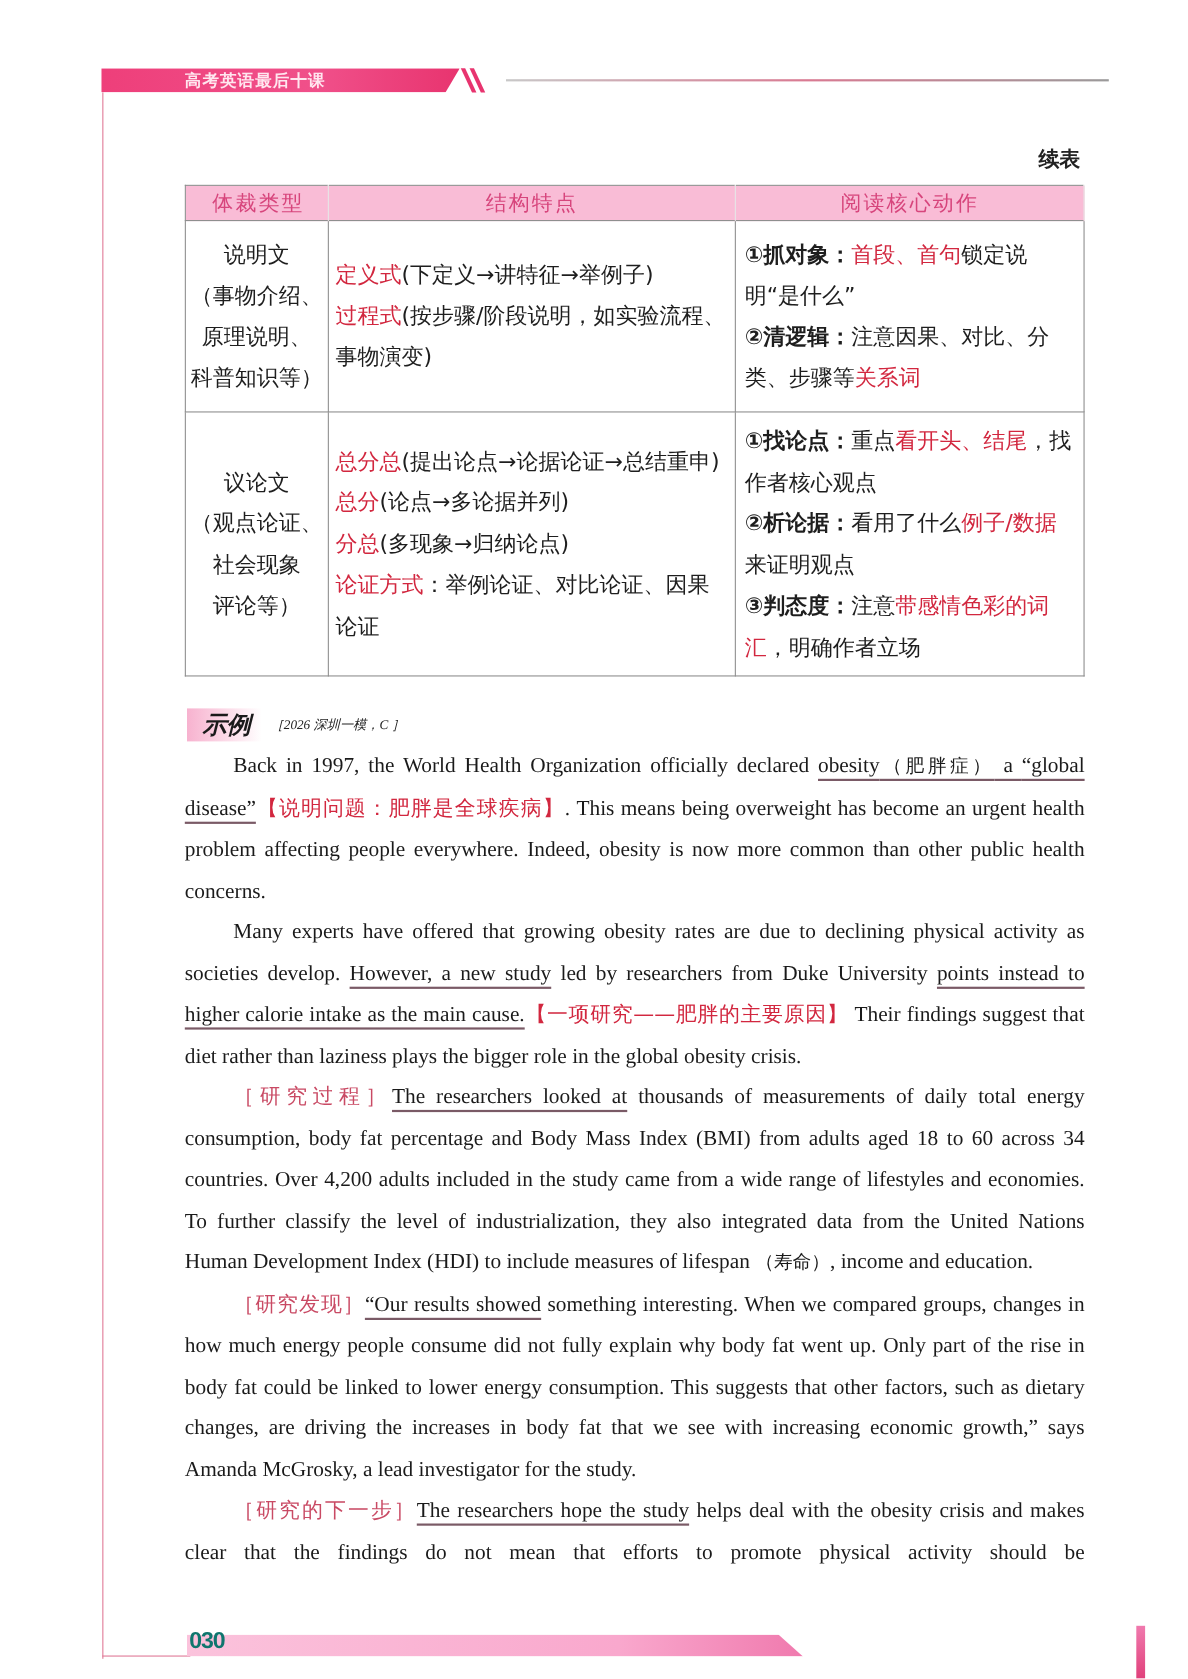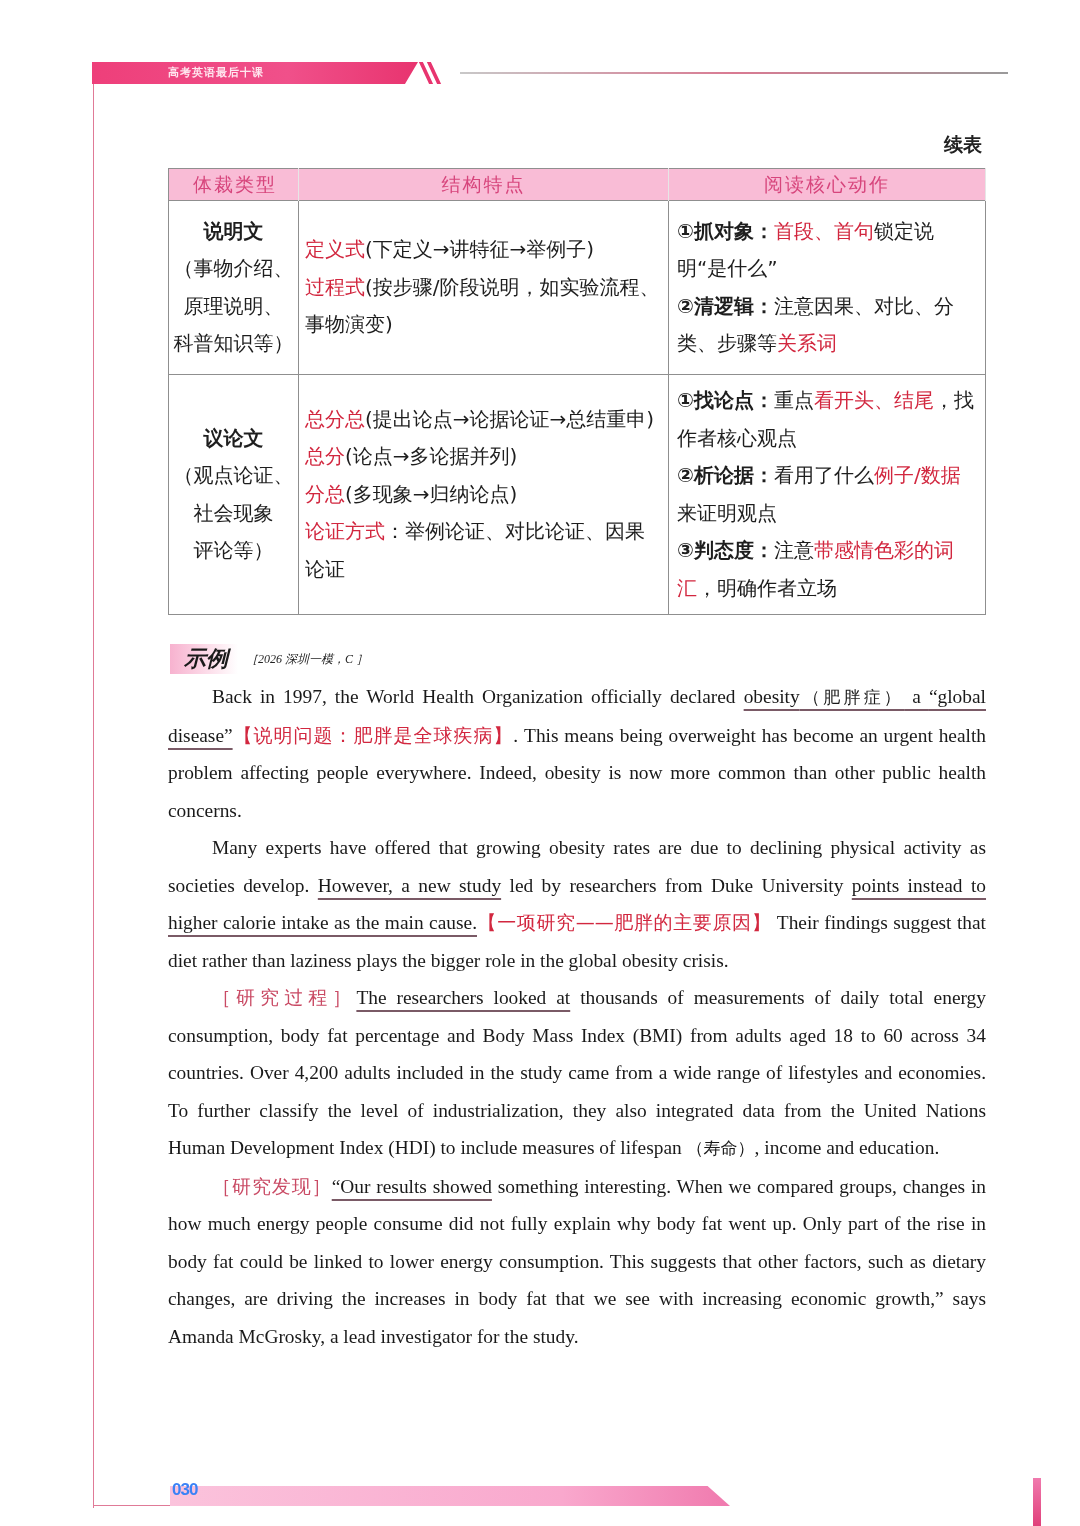--- a/index.html
+++ b/index.html
@@ -7,21 +7,21 @@
     body { position: relative; font-family: "Liberation Serif", "DejaVu Serif", serif; color: #1a1a1a; }
 
     
     .hdr-band {
       position: absolute; left: 92px; top: 62px; width: 326px; height: 22px;
       background: linear-gradient(90deg, #ee3f7a 0%, #f0508a 60%, #e8346f 100%);
       clip-path: polygon(0 0, 100% 0, 96% 100%, 0 100%);
     }
     .hdr-title {
       position: absolute; left: 168px; top: 62px; height: 22px; line-height: 22px;
-      color: #ffe6ef; font-family: "DejaVu Sans", sans-serif; font-size: 11px; font-weight: bold;
+      color: #ffe6ef; font-family: "DejaVu Sans", sans-serif; font-size: 15px; font-weight: bold;
       letter-spacing: 1px;
       text-align: right;
     }
     .hdr-slash { position: absolute; top: 62px; width: 4px; height: 22px; background: #e8346f; transform: skewX(25deg); }
     .hdr-line { position: absolute; left: 460px; top: 72px; width: 548px; height: 2px; background: linear-gradient(90deg, #c8c8c8, #d97a92 50%, #9a9a9a); }
     .left-rule { position: absolute; left: 93px; top: 84px; width: 1px; height: 1424px; background: #e07a97; }
 
     .cont-label {
       position: absolute; right: 98px; top: 132px; font-family: "DejaVu Sans", sans-serif;
       font-weight: bold; font-size: 19px; color: #222;
@@ -35,21 +35,21 @@
     }
     .tbl th {
       height: 32px; background: #f9bcd6; color: #d7457c; font-weight: normal;
       font-size: 19px; letter-spacing: 2px; border-right: 1px solid #e6e6e6;
     }
     .tbl th.c1 { text-align: left; padding-left: 24px; }
     .tbl td { border: 1.5px solid #8f8f8f; vertical-align: middle; font-size: 20px; line-height: 37.5px; color: #1e1e1e; }
     .tbl td.c1 { width: 130px; text-align: center; padding: 0 4px; }
     .tbl td.c2 { width: 370px; padding: 6px 8px 6px 6px; margin-top: 40px; }
     .tbl td.c3 { padding: 6px 8px 6px 8px; }
-    .genre { font-weight: bold; text-align: center; }
+    .genre { font-weight: normal; text-align: center; }
     .red { color: #d2273f; }
     .bold { font-weight: bold; }
 
     
     .ex-head { position: absolute; left: 170px; top: 645px; height: 28px; display: flex; align-items: center; font-style: italic; }
     .ex-tag {
       font-family: "DejaVu Sans", sans-serif; font-weight: bold; font-size: 22px; color: #1a1a1a;
       padding: 0 10px 0 14px; background: linear-gradient(90deg, #f7b2cf 0%, #fcdce9 55%, #ffffff 100%);
     }
     .ex-src { font-size: 12px; margin-left: 8px; color: #222; }
@@ -65,21 +65,21 @@
     .cn { font-family: "DejaVu Sans", sans-serif; font-size: 17px; }
 
     
     .ftr-band {
       position: absolute; left: 170px; top: 1486px; width: 560px; height: 20px;
       background: linear-gradient(90deg, #fbc3dc 0%, #f9a8cd 70%, #f07aae 100%);
       clip-path: polygon(0 0, 96% 0, 100% 100%, 0 100%);
     }
     .ftr-num {
       position: absolute; left: 172px; top: 1480px; font-family: "Liberation Sans", sans-serif;
-      font-weight: bold; font-size: 17px; color: #3b82f6; letter-spacing: -1px;
+      font-weight: bold; font-size: 21px; color: #0f766e; letter-spacing: -1px;
     }
     .ftr-rule { position: absolute; left: 93px; top: 1505px; width: 80px; height: 1px; background: #e07a97; }
     .ftr-mark { position: absolute; left: 1033px; top: 1478px; width: 8px; height: 48px; background: linear-gradient(180deg, #f07aae, #e0407a); }
   </style>
 </head>
 <body>
 
 <div class="hdr-band"></div>
 <div class="hdr-title">高考英语最后十课</div>
 <div class="hdr-slash" style="left:424px"></div>
@@ -143,18 +143,19 @@
 
 <div class="article">
   <p><span>Back in 1997, the World Health Organization officially declared </span><span class="u"><span>obesity</span><span class="cn">（肥胖症）</span><span> a </span></span><span class="u">“global disease”</span><span class="note">【说明问题：肥胖是全球疾病】</span><span>. This means being overweight has become an urgent health problem affecting people everywhere. Indeed, obesity is now more common than other public health concerns.</span></p>
 
   <p><span>Many experts have offered that growing obesity rates are due to declining physical activity as societies develop. </span><span class="u">However, a new study</span><span> led by researchers from Duke University </span><span class="u">points instead to higher calorie intake as the main cause.</span><span class="note">【一项研究——肥胖的主要原因】</span><span> Their findings suggest that diet rather than laziness plays the bigger role in the global obesity crisis.</span></p>
 
   <p><span class="tag">［研究过程］</span><span class="u">The researchers looked at</span><span> thousands of measurements of daily total energy consumption, body fat percentage and Body Mass Index (BMI) from adults aged 18 to 60 across 34 countries. Over 4,200 adults included in the study came from a wide range of lifestyles and economies. To further classify the level of industrialization, they also integrated data from the United Nations Human Development Index (HDI) to include measures of lifespan </span><span class="cn">（寿命）</span><span>, income and education.</span></p>
 
   <p><span class="tag">［研究发现］</span><span class="u">“Our results showed</span><span> something interesting. When we compared groups, changes in how much energy people consume did not fully explain why body fat went up. Only part of the rise in body fat could be linked to lower energy consumption. This suggests that other factors, such as dietary changes, are driving the increases in body fat that we see with increasing economic growth,” says Amanda McGrosky, a lead investigator for the study.</span></p>
 
+  <p style="text-align-last: justify;"><span class="tag">［研究的下一步］</span><span class="u">The researchers hope the study</span><span> helps deal with the obesity crisis and makes clear that the findings do not mean that efforts to promote physical activity should be</span></p>
 </div>
 
 <div class="ftr-rule"></div>
 <div class="ftr-band"></div>
 <div class="ftr-num">030</div>
 <div class="ftr-mark"></div>
 
 </body></html>

